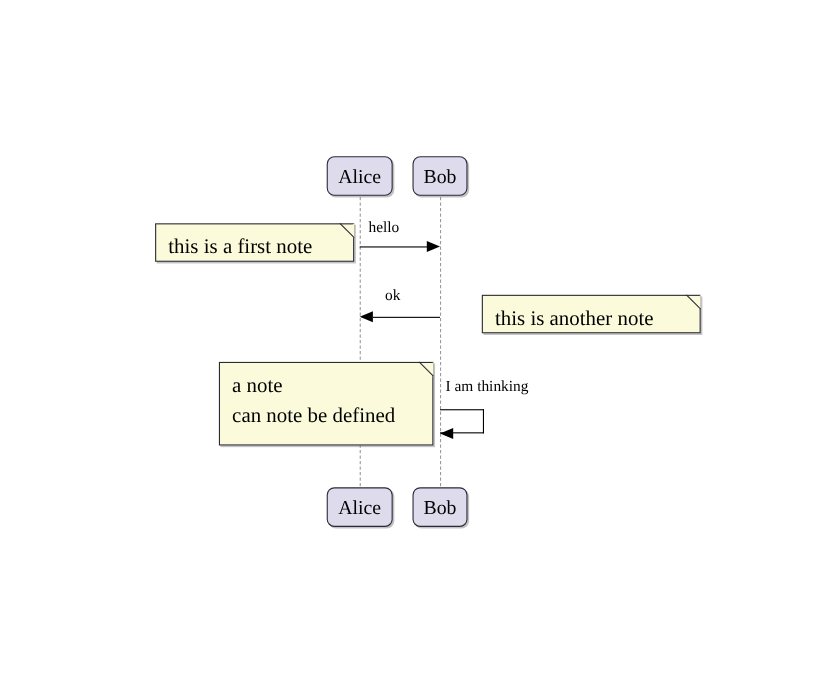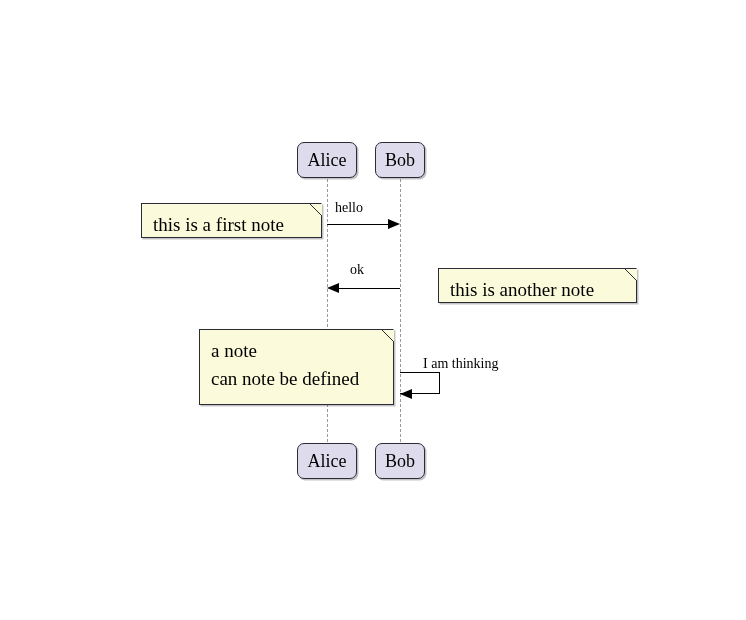--- a/index.html
+++ b/index.html
@@ -157,21 +157,21 @@
 
   <div class="note" style="left:199px; top:329px; width:195px; height:76px;">
     <span class="fold-tri"></span>
     <svg class="fold-diag" viewBox="0 0 18 18">
       <path d="M 5 0 L 18 13" stroke="#2b2b38" stroke-width="1" fill="none"></path>
     </svg>
     <div class="note-line">a note</div>
     <div class="note-line">can note be defined</div>
   </div>
 
-  <div class="msg-label" style="left:405px; top:357px;margin-left:18px;">I am thinking</div>
+  <div class="msg-label" style="left:405px; top:345px;">I am thinking</div>
   <div class="self-loop" style="left:400px; top:372px; width:40px; height:22px;"></div>
   <div class="arrowhead left" style="left:400px; top:389px;"></div>
 
   <div class="participant" style="left:297px; top:443px; width:60px; height:36px;">
     <span>Alice</span>
   </div>
   <div class="participant" style="left:375px; top:443px; width:50px; height:36px;">
     <span>Bob</span>
   </div>
 

